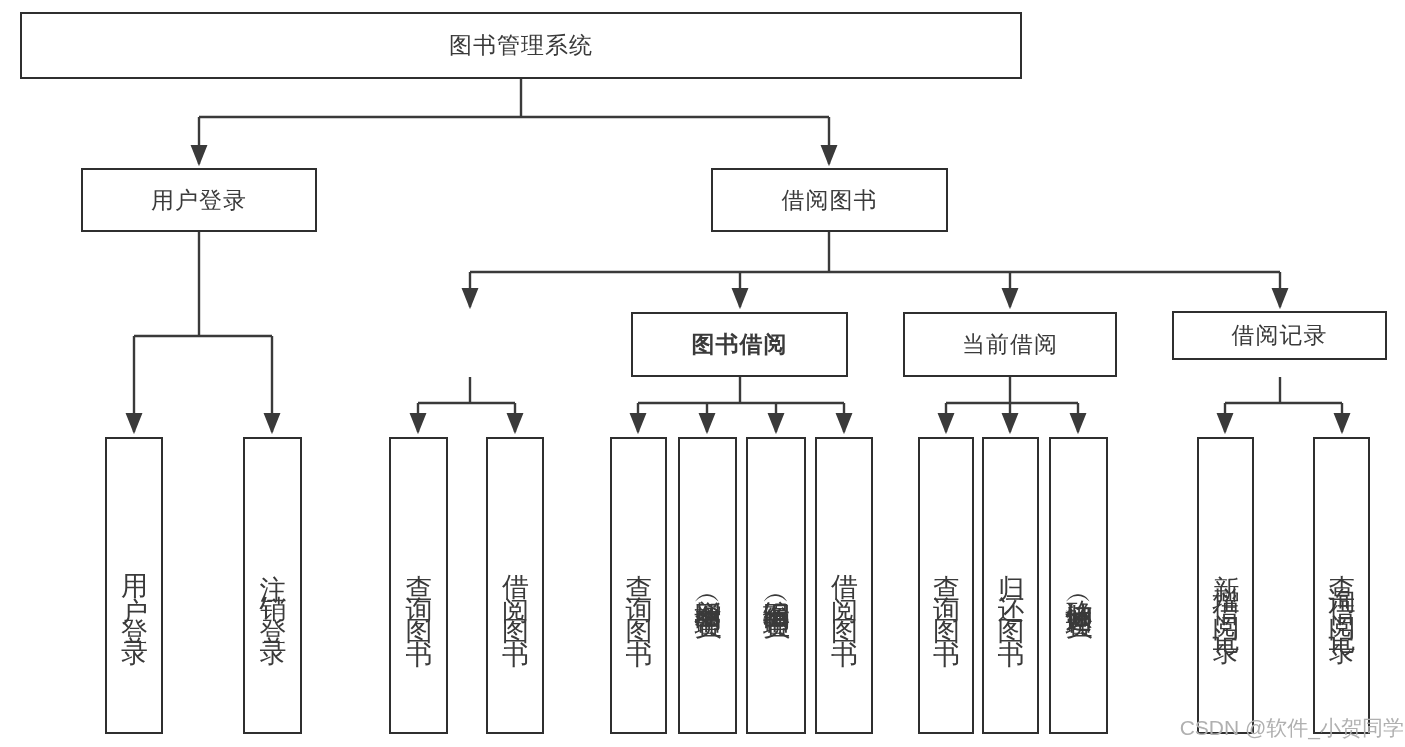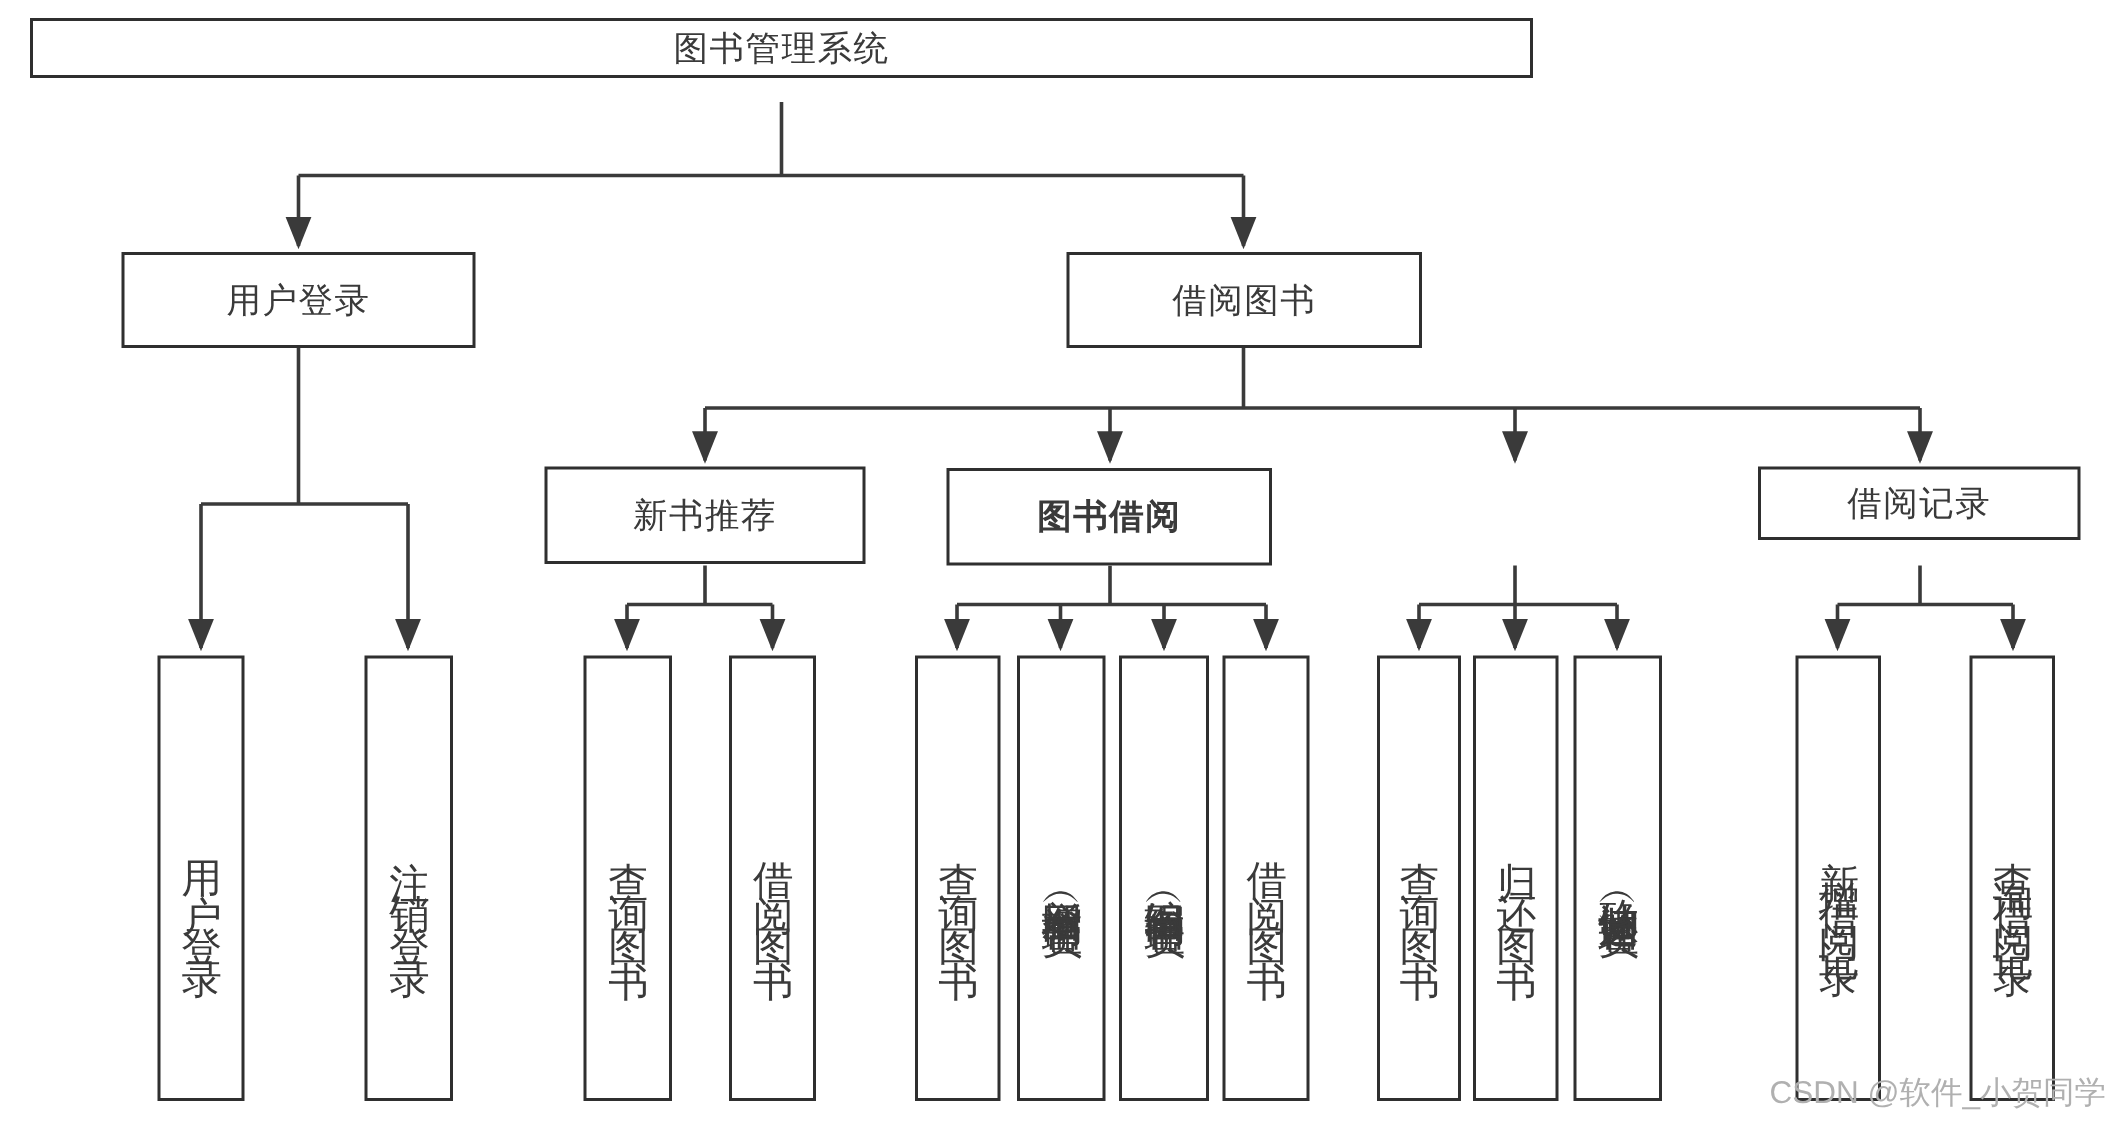--- a/index.html
+++ b/index.html
@@ -105,36 +105,36 @@
       <path d="M1010 403 V432" marker-end="url(#arrow)"></path>
       <path d="M1078 403 V432" marker-end="url(#arrow)"></path>
 
       <path d="M1280 377 V403"></path>
       <path d="M1225 403 H1342"></path>
       <path d="M1225 403 V432" marker-end="url(#arrow)"></path>
       <path d="M1342 403 V432" marker-end="url(#arrow)"></path>
     </g>
   </svg>
 
-  <div class="node h-node" style="left:20px; top:12px; width:1002px; height:40px;">
+  <div class="node h-node" style="left:20px; top:12px; width:1002px; height:67px;">
     <span>图书管理系统</span>
   </div>
 
   <div class="node h-node" style="left:81px; top:168px; width:236px; height:64px;">
     <span>用户登录</span>
   </div>
   <div class="node h-node" style="left:711px; top:168px; width:237px; height:64px;">
     <span>借阅图书</span>
   </div>
 
-  <div class="node h-node" style="left:363px; top:311px; width:214px; height:65px;">
-    <span>新书推荐</span>
-  </div>
   <div class="node h-node" style="left:631px; top:312px; width:217px; height:65px;font-weight:bold;">
     <span>图书借阅</span>
+  </div>
+  <div class="node h-node" style="left:903px; top:312px; width:214px; height:65px;">
+    <span>当前借阅</span>
   </div>
   <div class="node h-node" style="left:1172px; top:311px; width:215px; height:49px;">
     <span>借阅记录</span>
   </div>
 
   <div class="node leaf s4" style="left:105px; top:437px; width:58px; height:297px;">
     <span class="v-label">用户登录</span>
   </div>
   <div class="node leaf s4" style="left:243px; top:437px; width:59px; height:297px;">
     <span class="v-label">注销登录</span>

